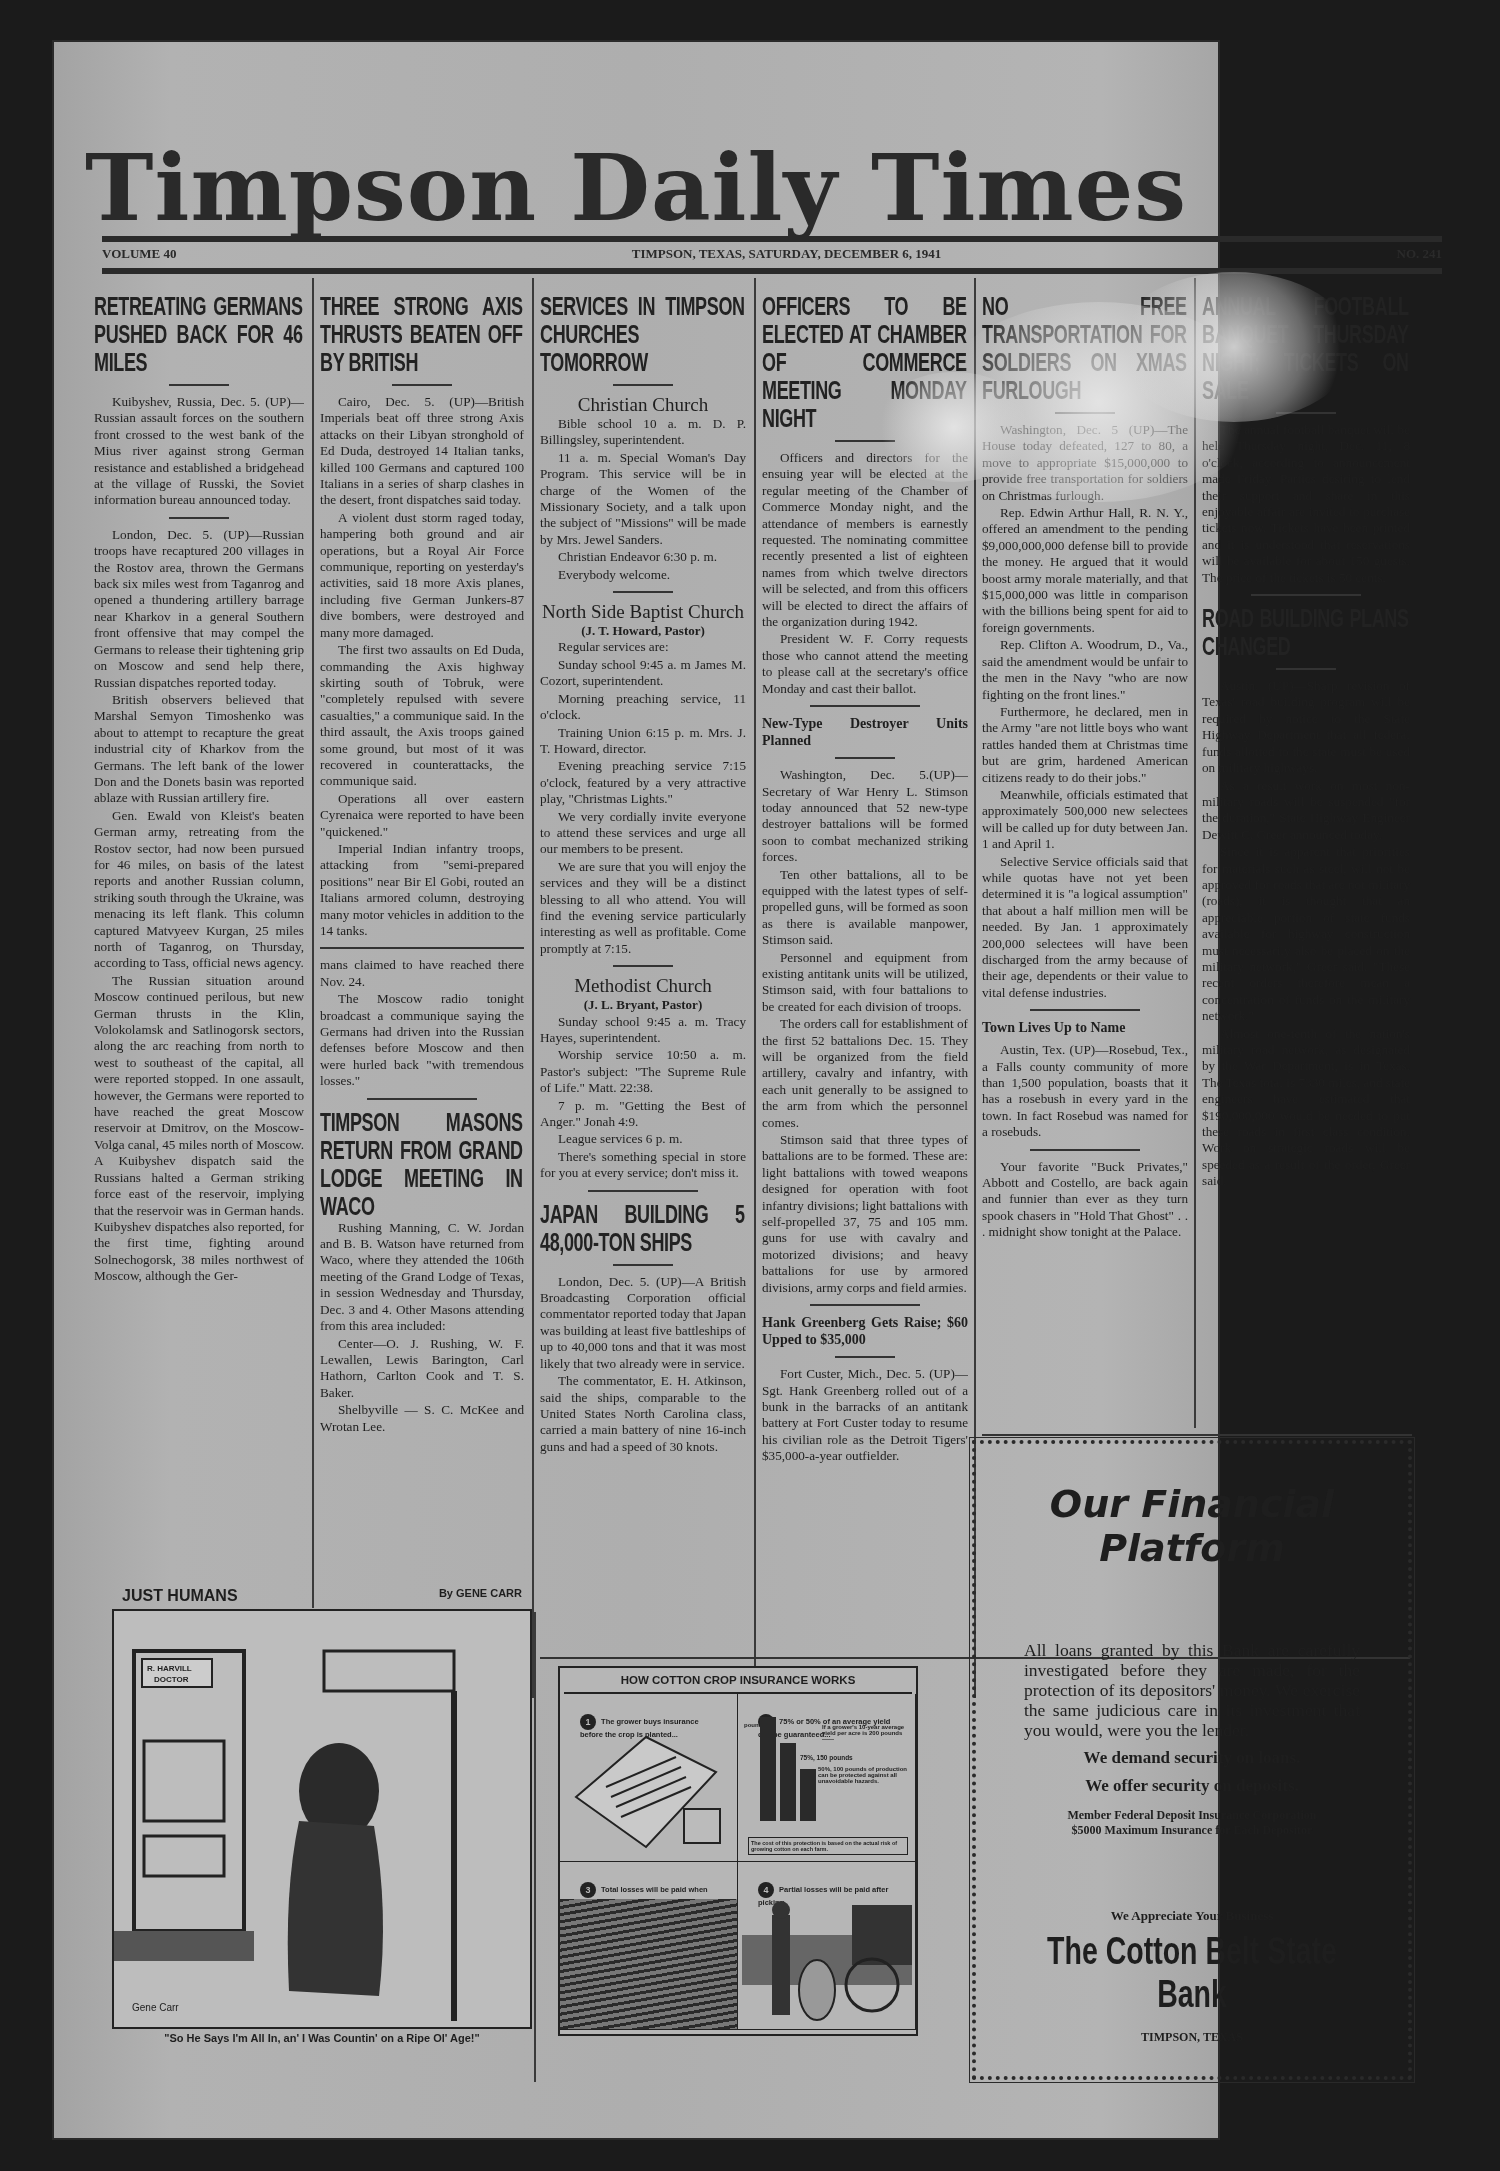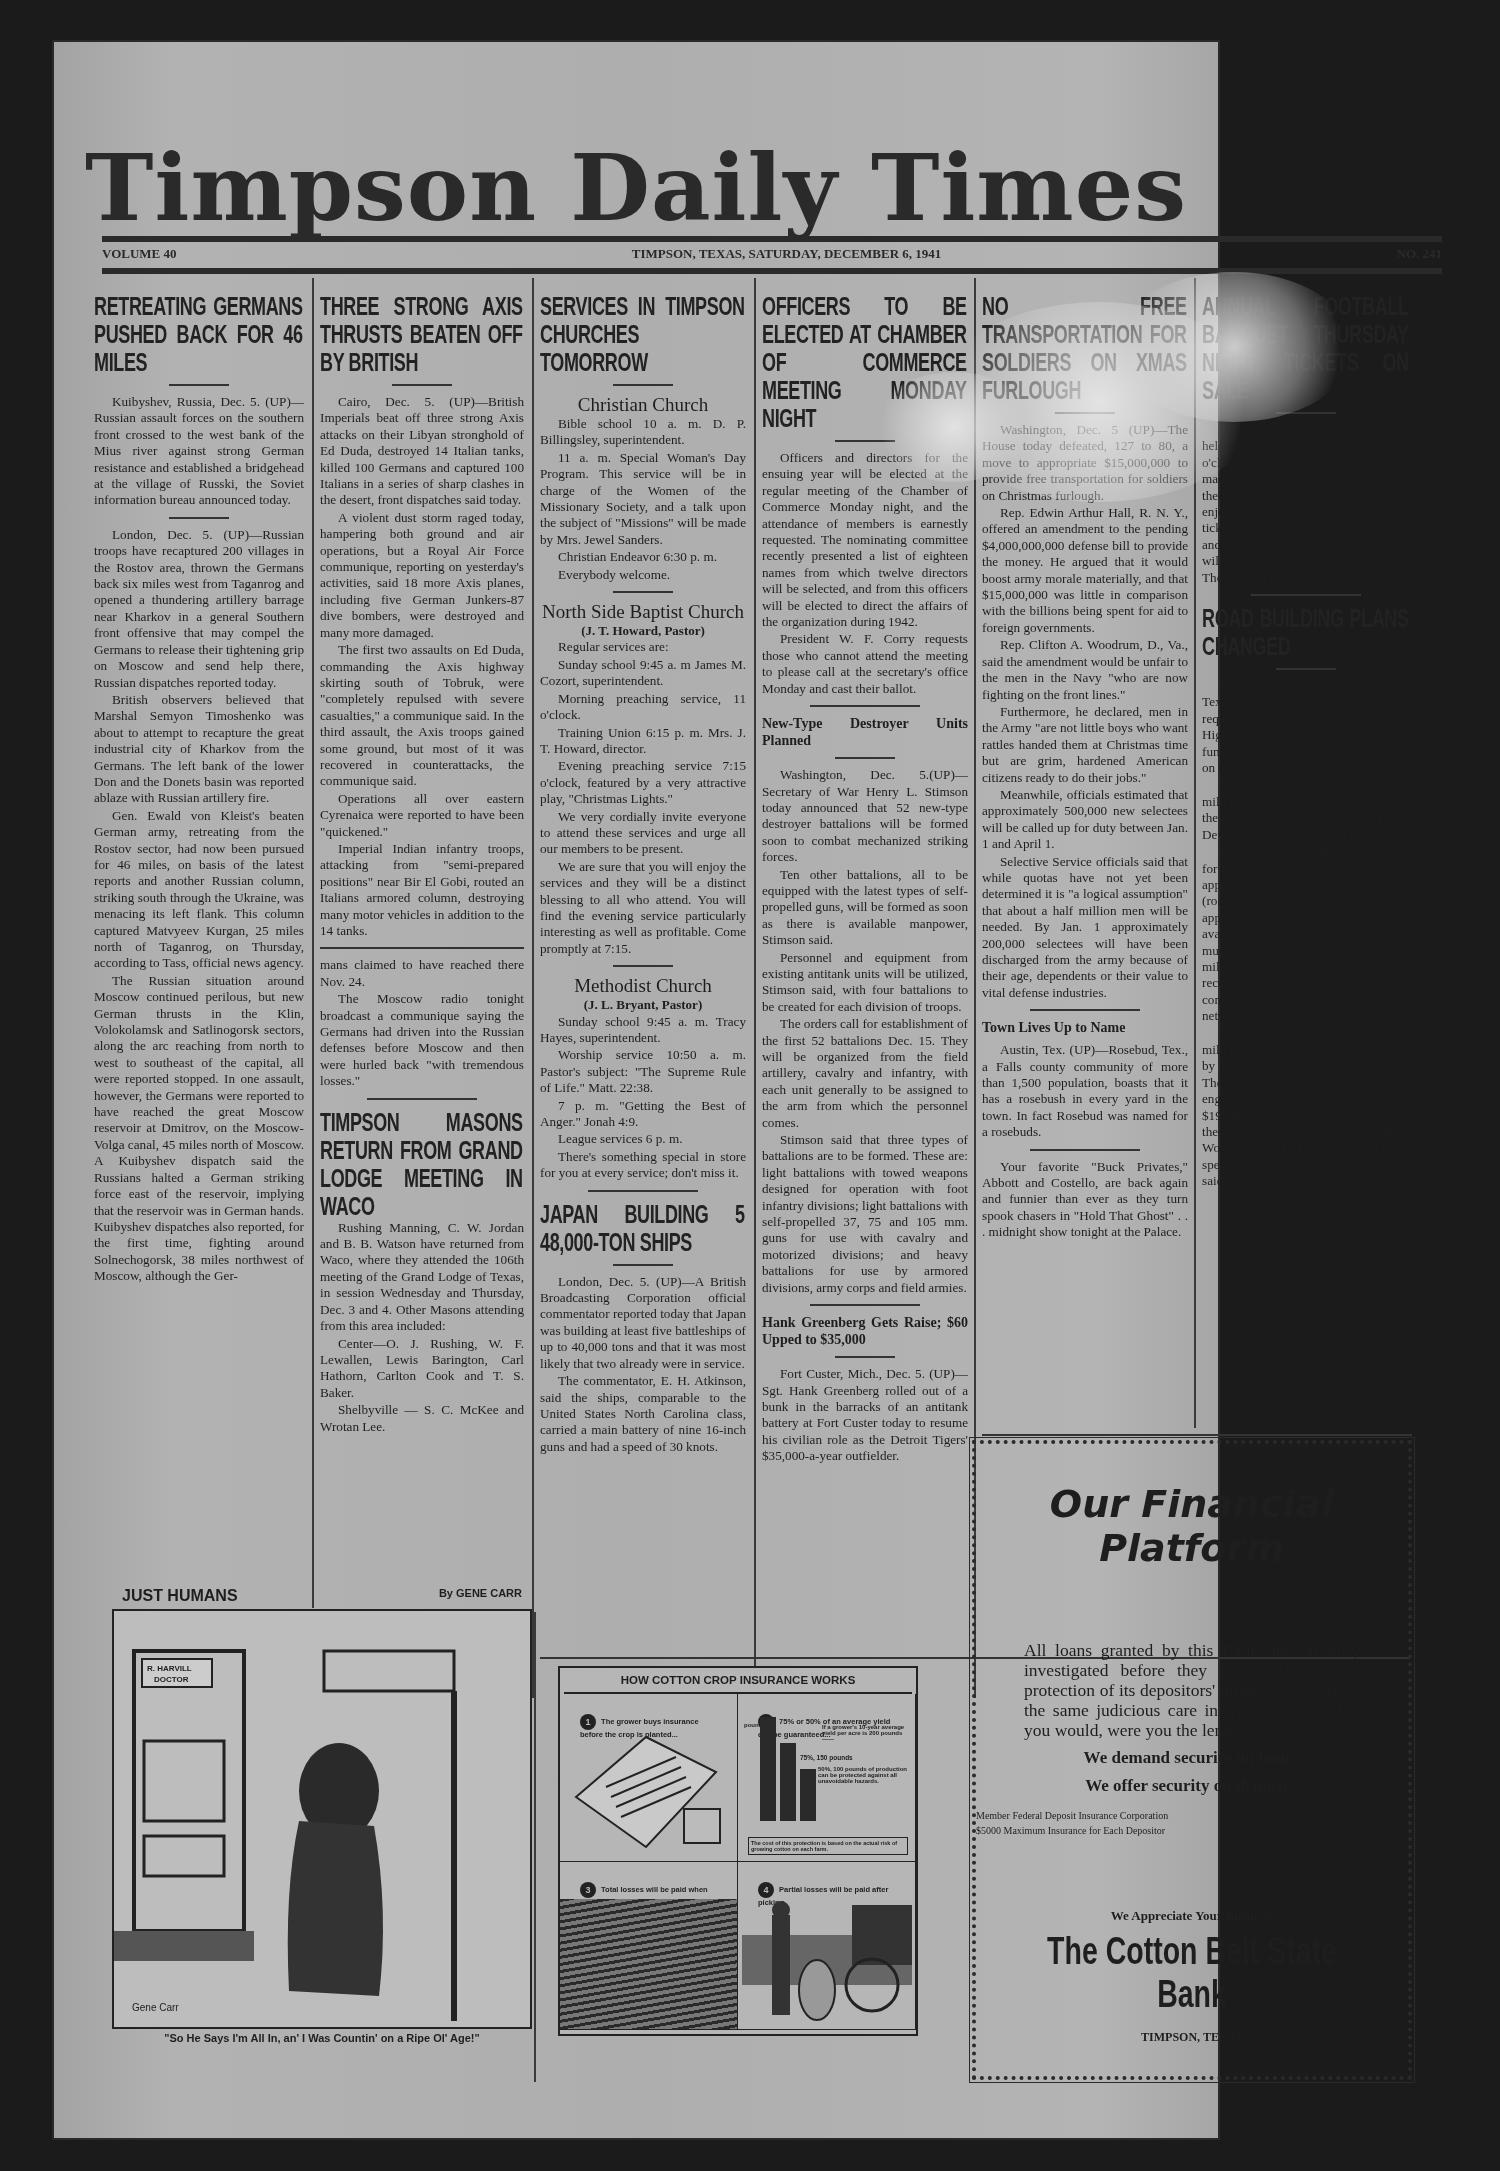--- a/index.html
+++ b/index.html
@@ -24,21 +24,21 @@
   .dash { width: 60px; height: 2px; background: #333; margin: 8px auto; }
   .dash-long { width: 110px; height: 2px; background: #333; margin: 8px auto; }
   .church-title { font-family: "Liberation Serif", serif; font-size: 19px; text-align: center; line-height: 22px; margin-top: 4px; }
   .church-pastor { font-family: "Liberation Serif", serif; font-weight: bold; font-size: 13px; text-align: center; }
   .stain { position: absolute; border-radius: 50%; background: radial-gradient(circle, rgba(235,235,235,0.85) 0%, rgba(220,220,220,0.4) 50%, rgba(200,200,200,0) 75%); }
   .ad-box { position: absolute; left: 918px; top: 1400px; width: 440px; height: 640px;
     border: 4px dotted #2a2a2a; outline: 1px solid #2a2a2a; outline-offset: 2px; }
   .ad-title { font-family: "DejaVu Sans", sans-serif; font-style: italic; font-weight: bold; font-size: 38px; text-align: center; line-height: 44px; margin-top: 38px; }
   .ad-body { font-family: "Liberation Serif", serif; font-size: 17.5px; line-height: 20px; text-align: justify; padding: 0 48px; margin-top: 70px; }
   .ad-line { font-family: "Liberation Serif", serif; font-weight: bold; font-size: 17px; text-align: center; margin-top: 8px; }
-  .ad-small { font-family: "Liberation Serif", serif; font-weight: normal; font-size: 10px; text-align: left; line-height: 15px; margin-top: 12px; }
+  .ad-small { font-family: "Liberation Serif", serif; font-weight: bold; font-size: 12px; text-align: center; line-height: 15px; margin-top: 12px; }
   .ad-appr { font-family: "Liberation Serif", serif; font-weight: bold; font-size: 13px; text-align: center; margin-top: 70px; }
   .ad-bank { font-family: "Liberation Sans", sans-serif; font-weight: bold; font-size: 38px; text-align: center; transform: scaleX(0.75); margin-top: 6px; }
   .ad-town { font-family: "Liberation Serif", serif; font-weight: bold; font-size: 12px; text-align: center; margin-top: 14px; }
   .cartoon { position: absolute; left: 110px; top: 1585px; width: 420px; height: 465px; }
   .cartoon-title { font-family: "Liberation Sans", sans-serif; font-weight: bold; font-size: 16px; display: flex; justify-content: space-between; padding: 0 10px; }
   .cartoon-frame { border: 2px solid #222; height: 420px; margin-top: 4px; position: relative; background: #bdbdbd; overflow: hidden; }
   .caption { font-family: "Liberation Sans", sans-serif; font-weight: bold; font-size: 11px; text-align: center; margin-top: 3px; }
   .ins { position: absolute; left: 556px; top: 1664px; width: 360px; height: 370px; border: 2px solid #222; background: #b6b6b6; }
   .ins-title { font-family: "Liberation Sans", sans-serif; font-weight: bold; font-size: 11.5px; text-align: center; border-bottom: 2px solid #222; padding: 6px 0; margin: 0 4px; }
   .ins-grid { display: grid; grid-template-columns: 1fr 1fr; grid-template-rows: 1fr 1fr; height: 336px; }
@@ -142,21 +142,21 @@
     <div class="hl-sm">Hank Greenberg Gets Raise; $60 Upped to $35,000</div>
     <div class="dash"></div>
     <p>Fort Custer, Mich., Dec. 5. (UP)—Sgt. Hank Greenberg rolled out of a bunk in the barracks of an antitank battery at Fort Custer today to resume his civilian role as the Detroit Tigers' $35,000-a-year outfielder.</p>
   </div>
   <div class="vrule" style="left:920px;top:236px;height:1420px"></div>
 
   <div class="col" style="left:928px;width:206px;">
     <div class="hl">No Free Transportation For Soldiers On Xmas Furlough</div>
     <div class="dash"></div>
     <p>Washington, Dec. 5 (UP)—The House today defeated, 127 to 80, a move to appropriate $15,000,000 to provide free transportation for soldiers on Christmas furlough.</p>
-    <p>Rep. Edwin Arthur Hall, R. N. Y., offered an amendment to the pending $4,000,000,000 defense bill to provide the money. He argued that it would boost army morale materially, and that $15,000,000 was little in comparison with the billions being spent for aid to foreign governments.</p>
+    <p>Rep. Edwin Arthur Hall, R. N. Y., offered an amendment to the pending $9,000,000,000 defense bill to provide the money. He argued that it would boost army morale materially, and that $15,000,000 was little in comparison with the billions being spent for aid to foreign governments.</p>
     <p>Rep. Clifton A. Woodrum, D., Va., said the amendment would be unfair to the men in the Navy "who are now fighting on the front lines."</p>
     <p>Furthermore, he declared, men in the Army "are not little boys who want rattles handed them at Christmas time but are grim, hardened American citizens ready to do their jobs."</p>
     <p>Meanwhile, officials estimated that approximately 500,000 new selectees will be called up for duty between Jan. 1 and April 1.</p>
     <p>Selective Service officials said that while quotas have not yet been determined it is "a logical assumption" that about a half million men will be needed. By Jan. 1 approximately 200,000 selectees will have been discharged from the army because of their age, dependents or their value to vital defense industries.</p>
     <div class="dash-long"></div>
     <div class="hl-sm">Town Lives Up to Name</div>
     <p>Austin, Tex. (UP)—Rosebud, Tex., a Falls county community of more than 1,500 population, boasts that it has a rosebush in every yard in the town. In fact Rosebud was named for a rosebuds.</p>
     <div class="dash-long"></div>
     <p>Your favorite "Buck Privates," Abbott and Costello, are back again and funnier than ever as they turn spook chasers in "Hold That Ghost" . . . midnight show tonight at the Palace.</p>
   </div>

